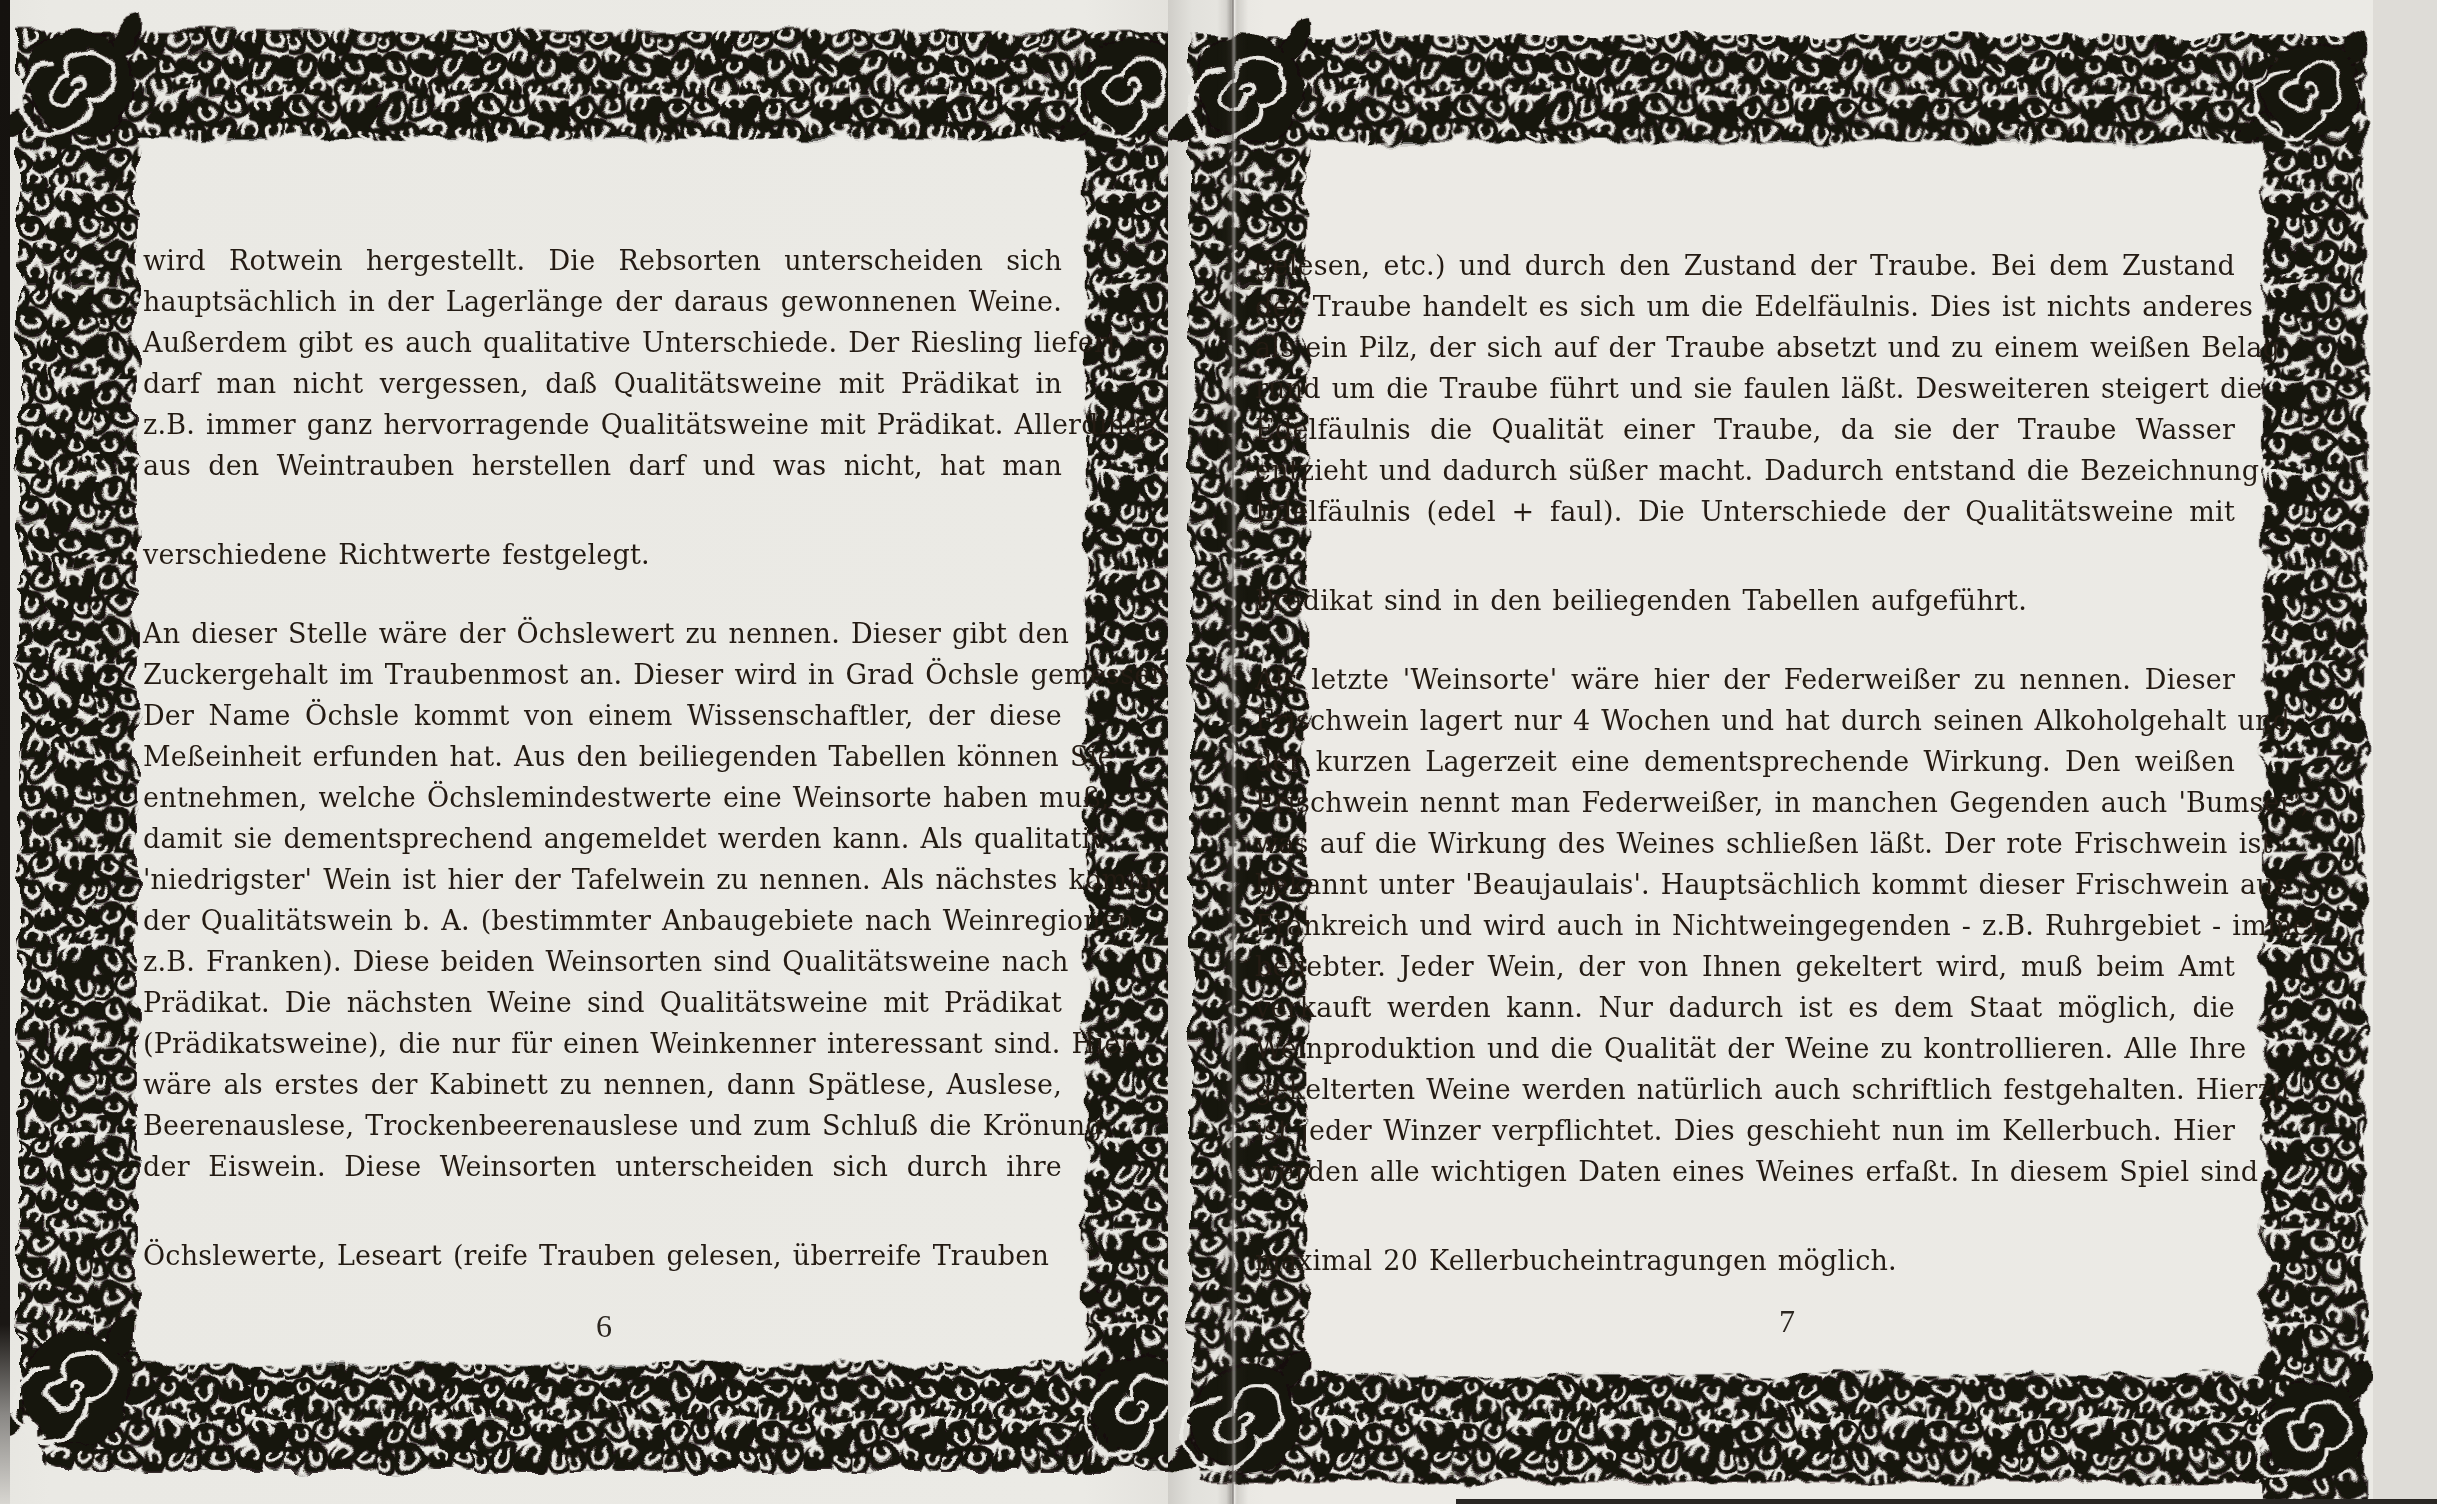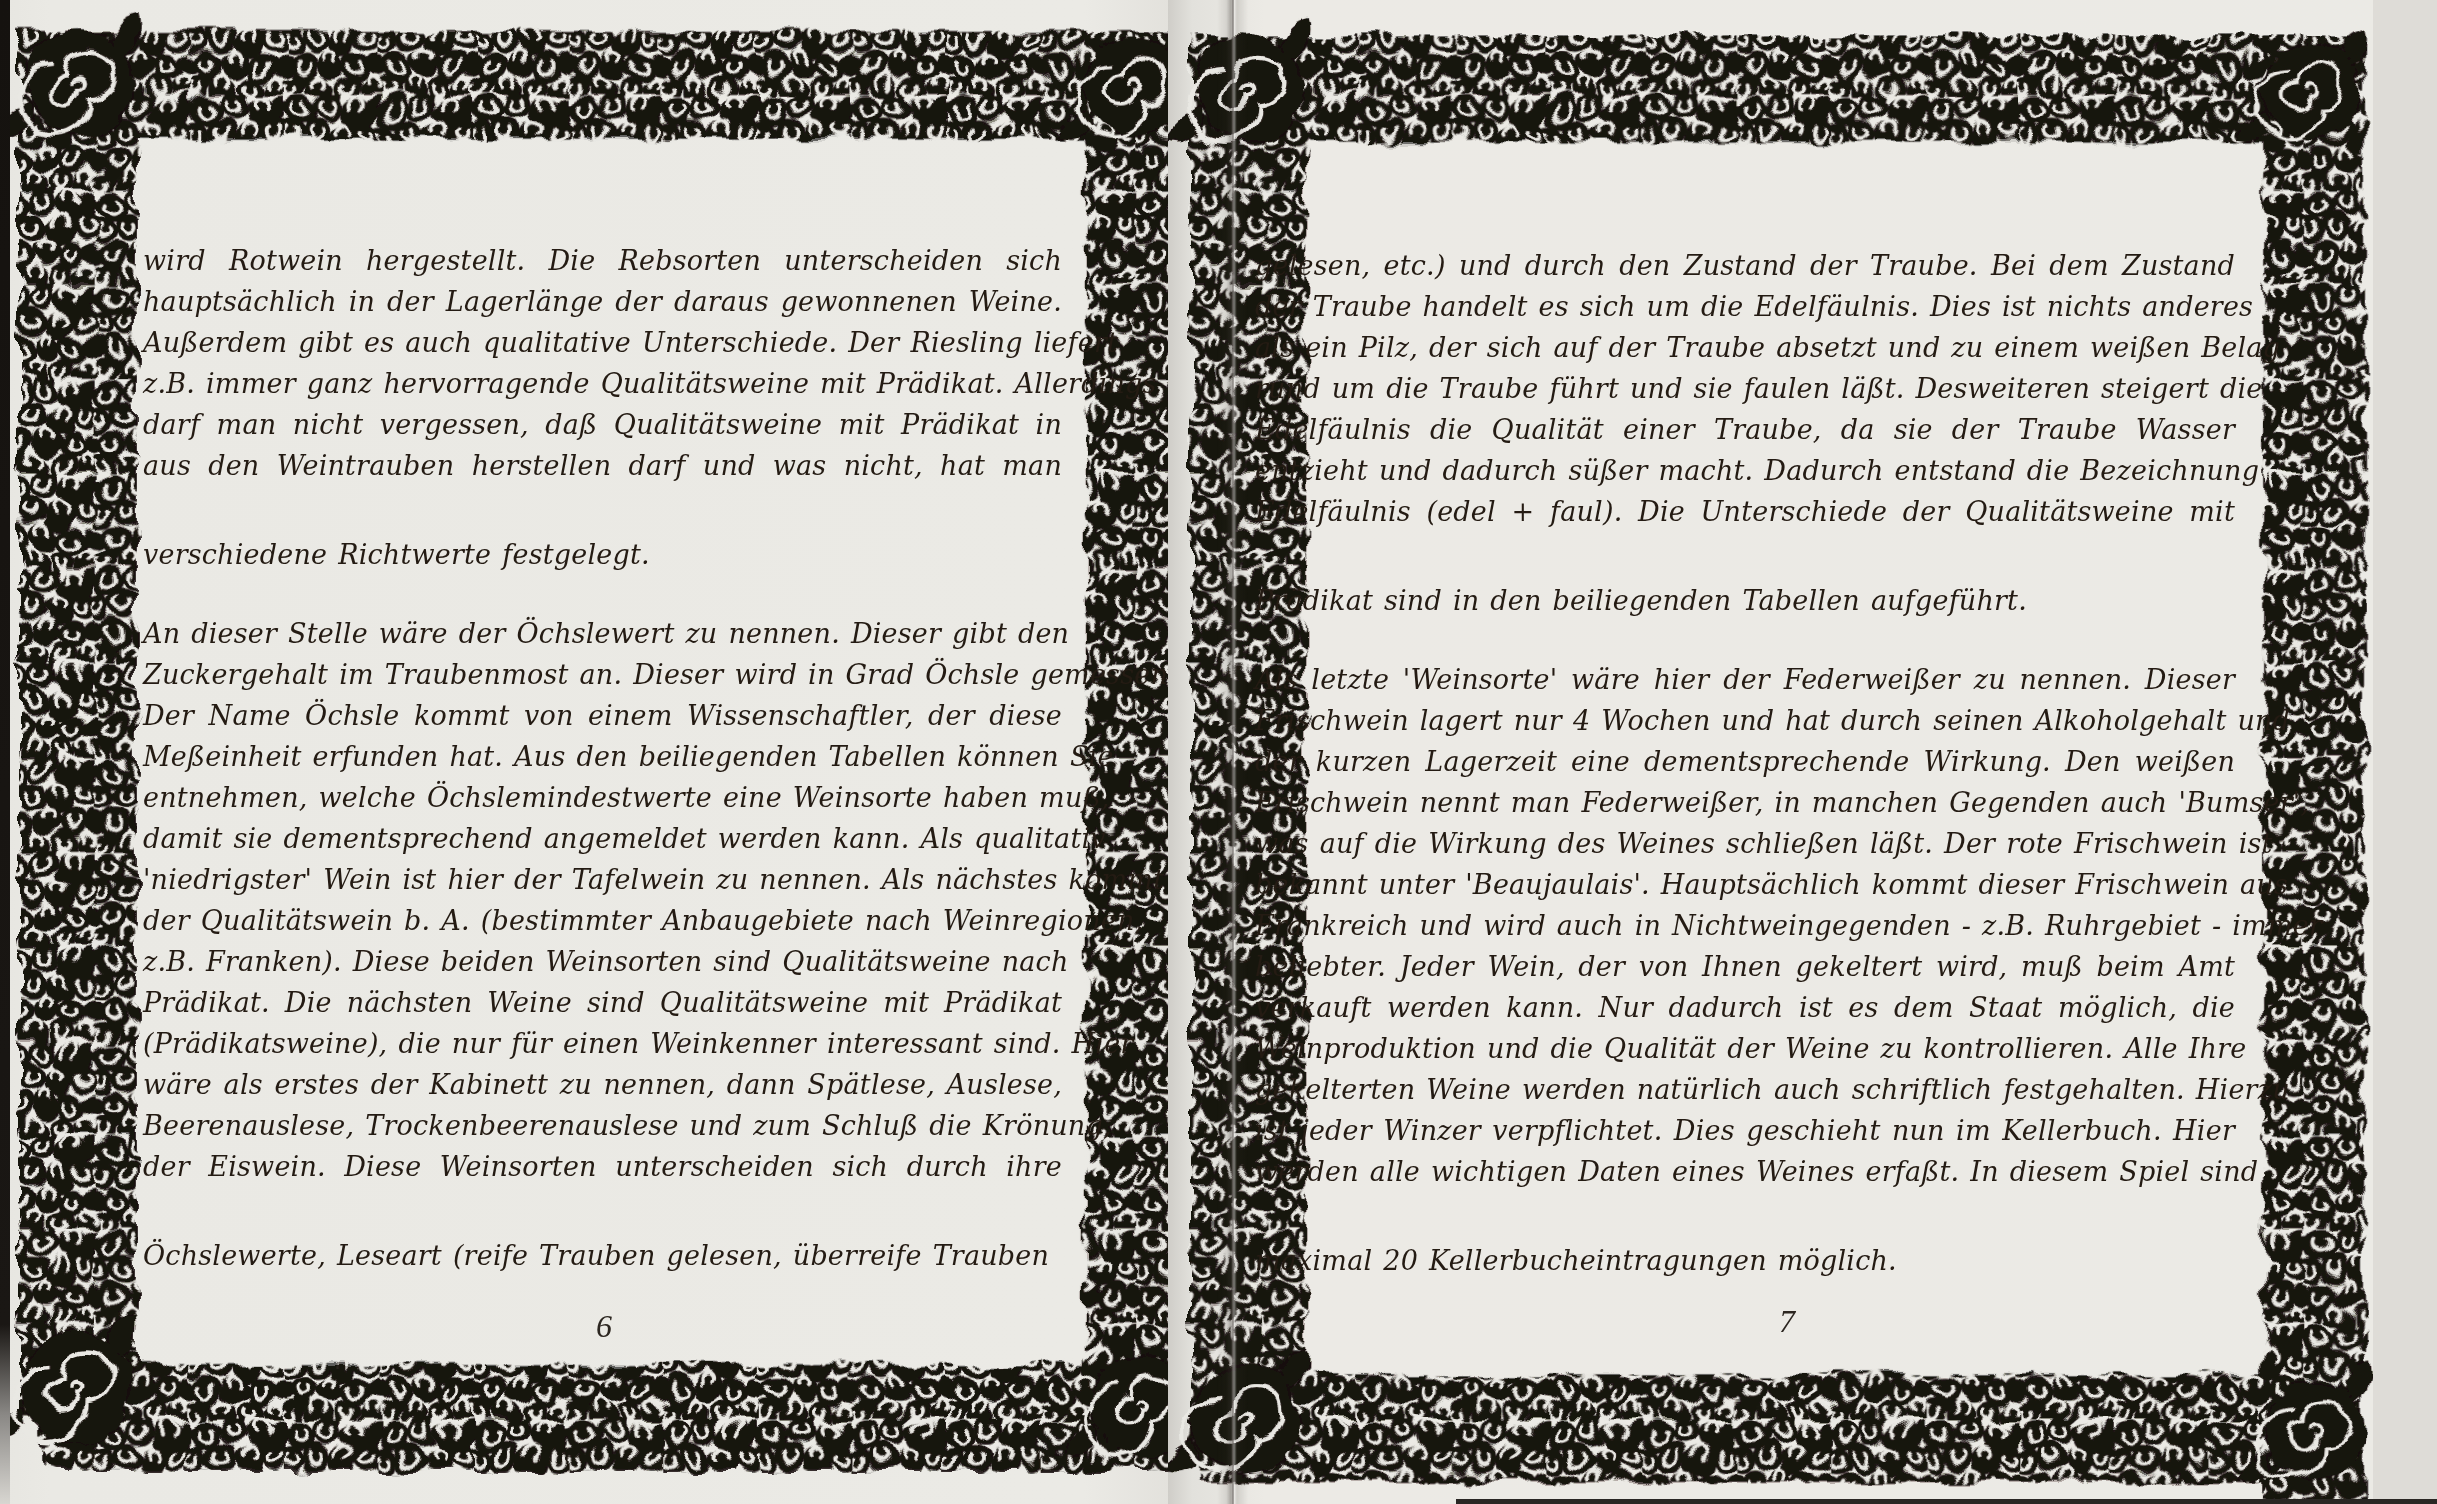--- a/index.html
+++ b/index.html
@@ -13,21 +13,20 @@
   }
   .spread {
     position: relative;
     width: 2438px;
     height: 1505px;
   }
   .page {
     position: absolute;
     top: 0;
     height: 1505px;
-    font-style: italic;
   }
   .page-left {
     left: 0;
     width: 1232px;
     background: linear-gradient(90deg, #e7e6e1 0%, #eae9e4 4%, #ebeae5 88%, #dedcd7 99%, #d2d0cb 100%);
   }
   .page-right {
     left: 1168px;
     width: 1205px;
     background: linear-gradient(90deg, #cfcdc8 0%, #e2e1dc 2%, #eceae5 8%, #ebeae5 100%);
@@ -192,22 +191,22 @@
         <use href="#rose" transform="translate(105,1905) scale(1.02)"></use>
         <use href="#rose" transform="translate(1570,1930) scale(0.95)"></use>
       </g>
     </svg>
 
     <div class="text-block">
       <div class="paragraph">
           <div class="line">wird Rotwein hergestellt. Die Rebsorten unterscheiden sich</div>
           <div class="line">hauptsächlich in der Lagerlänge der daraus gewonnenen Weine.</div>
           <div class="line">Außerdem gibt es auch qualitative Unterschiede. Der Riesling liefert</div>
+          <div class="line">darf man nicht vergessen, daß Qualitätsweine mit Prädikat in</div>
           <div class="line">z.B. immer ganz hervorragende Qualitätsweine mit Prädikat. Allerdings</div>
-          <div class="line">darf man nicht vergessen, daß Qualitätsweine mit Prädikat in</div>
           <div class="line">aus den Weintrauben herstellen darf und was nicht, hat man</div>
           <div class="line">verschiedene Richtwerte festgelegt.</div>
         </div>
       <div class="paragraph">
           <div class="line">An dieser Stelle wäre der Öchslewert zu nennen. Dieser gibt den</div>
           <div class="line">Zuckergehalt im Traubenmost an. Dieser wird in Grad Öchsle gemessen.</div>
           <div class="line">Der Name Öchsle kommt von einem Wissenschaftler, der diese</div>
           <div class="line">Meßeinheit erfunden hat. Aus den beiliegenden Tabellen können Sie</div>
           <div class="line">entnehmen, welche Öchslemindestwerte eine Weinsorte haben muß,</div>
           <div class="line">damit sie dementsprechend angemeldet werden kann. Als qualitativ</div>

